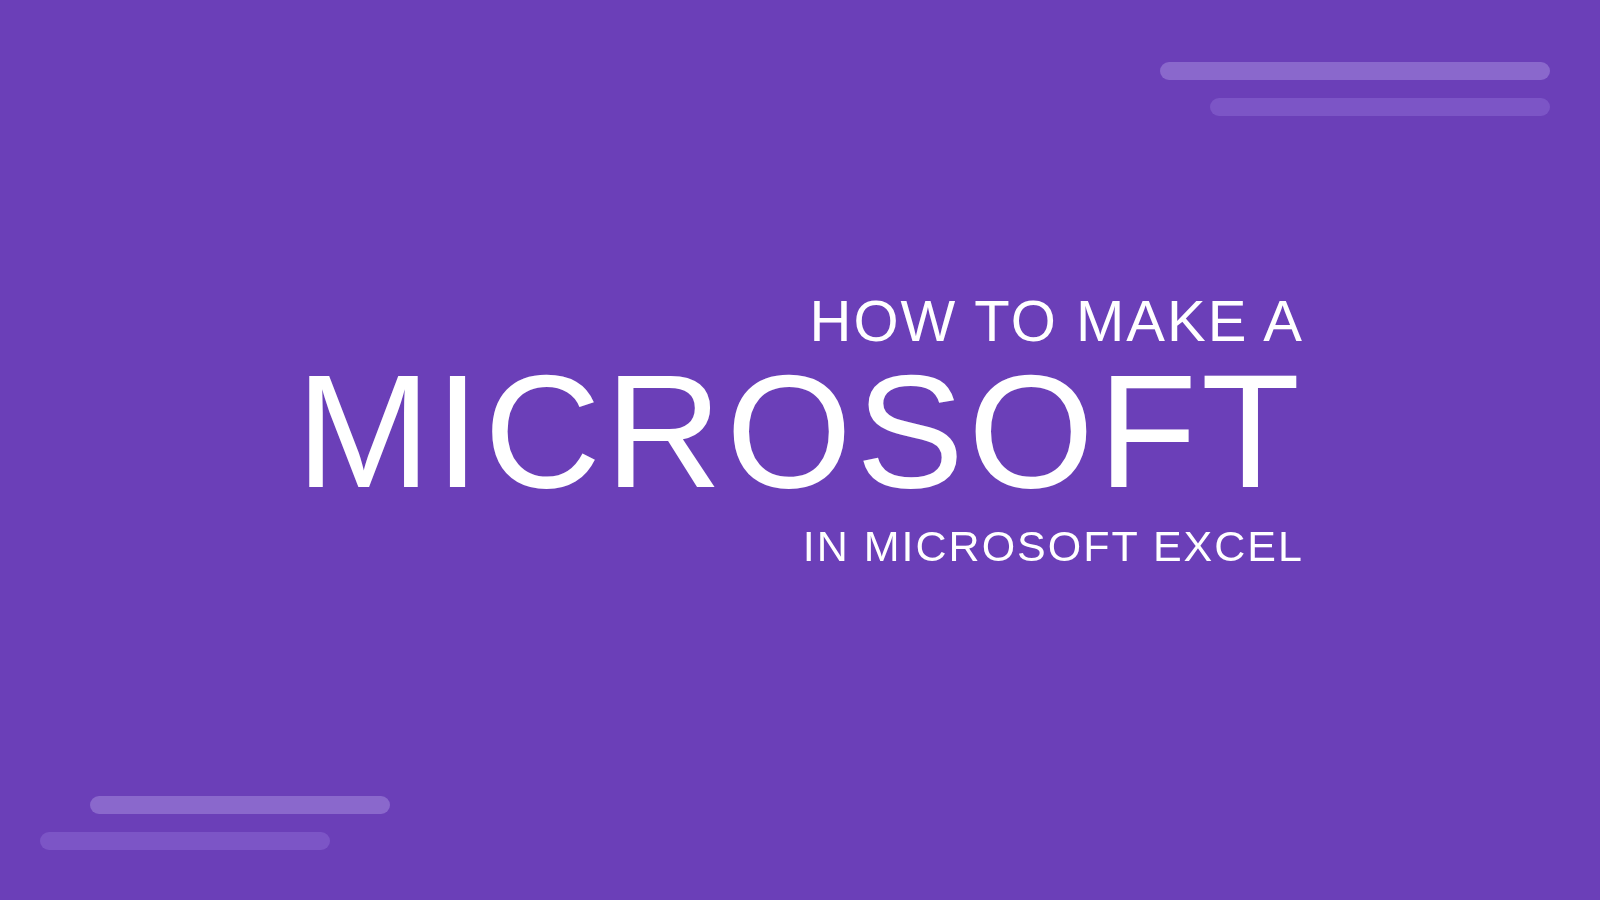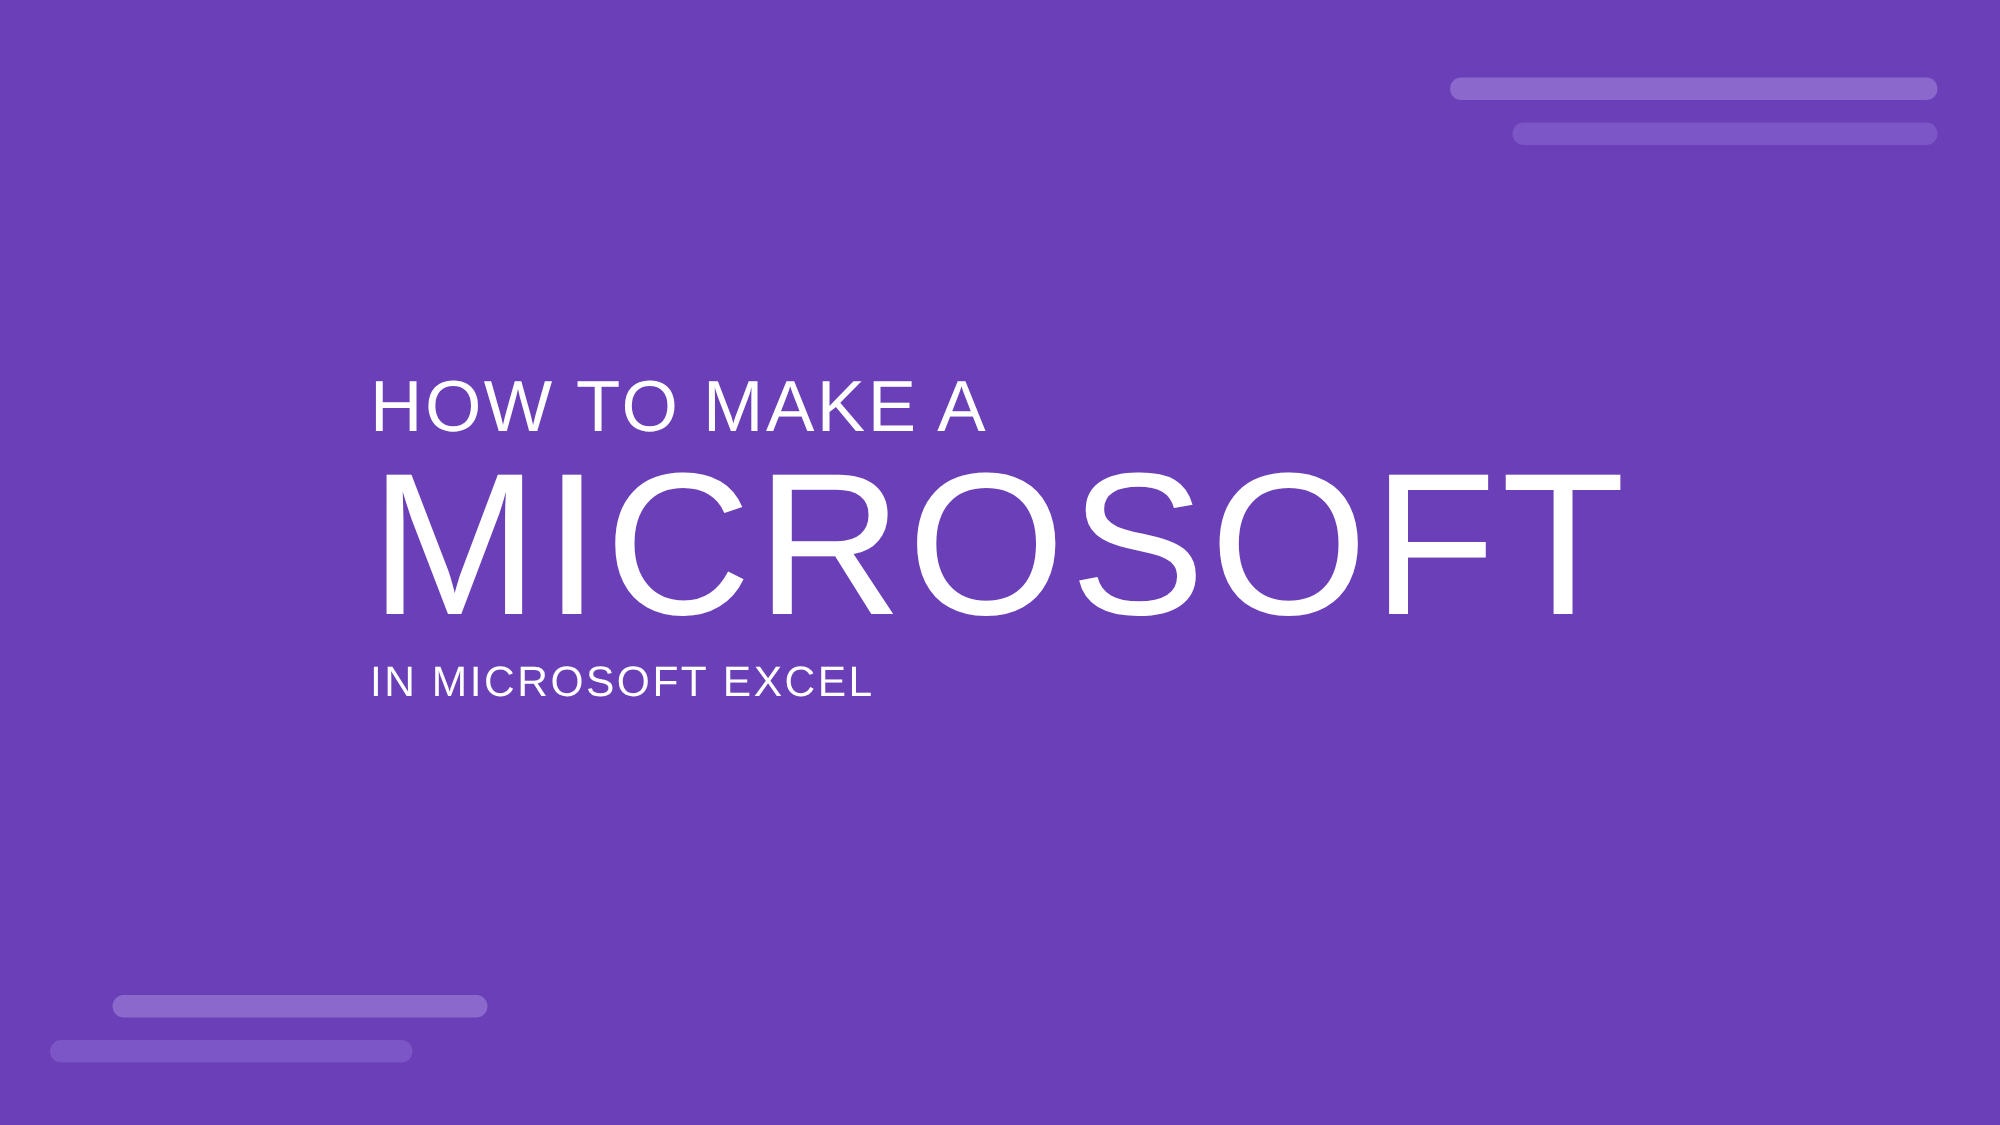--- a/index.html
+++ b/index.html
@@ -12,39 +12,39 @@
       height: 900px;
       background: #6b3fb8;
       font-family: 'Segoe UI', -apple-system, BlinaMacSystemFont, sans-serif;
       position: relative;
       overflow: hidden;
       display: flex;
       align-items: center;
       justify-content: center;
     }
     .text-block {
-      text-align: left;
+      text-align: right;
       color: #ffffff;
       margin-top: -40px;
     }
     .line-top {
       font-size: 58px;
       font-weight: 300;
       letter-spacing: 2px;
       line-height: 1;
     }
     .line-main {
       font-size: 162px;
       font-weight: 300;
       letter-spacing: 4px;
       line-height: 1.05;
       margin-top: -4px;
     }
     .line-bottom {
-      font-size: 34px;
+      font-size: 43px;
       font-weight: 300;
       letter-spacing: 2px;
       line-height: 1;
       margin-top: 8px;
     }
     .accent-tr {
       position: absolute;
       top: 62px;
       right: 50px;
     }

